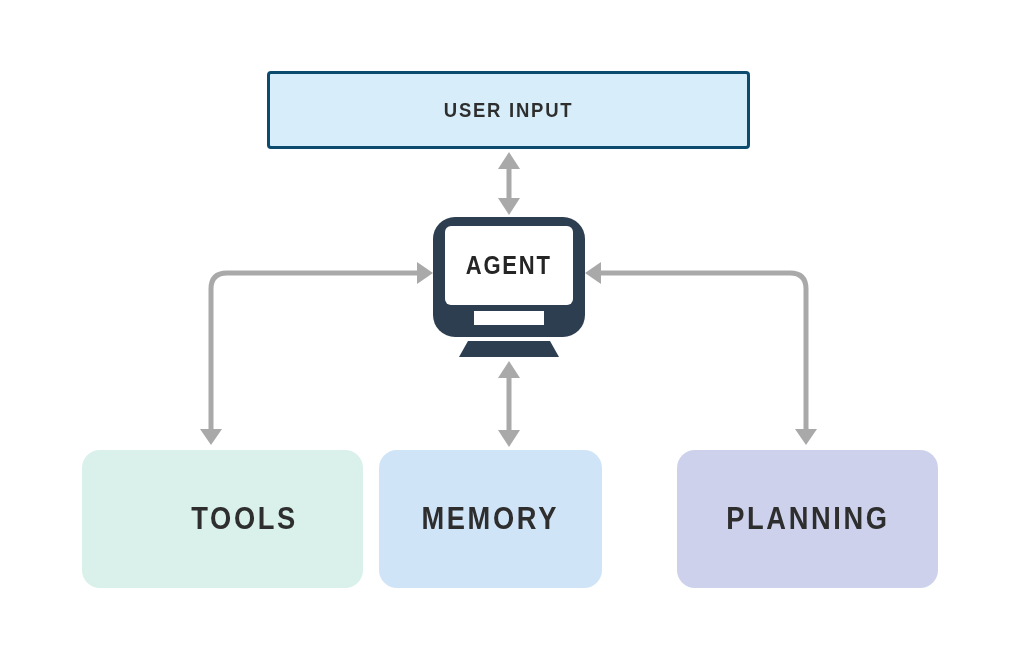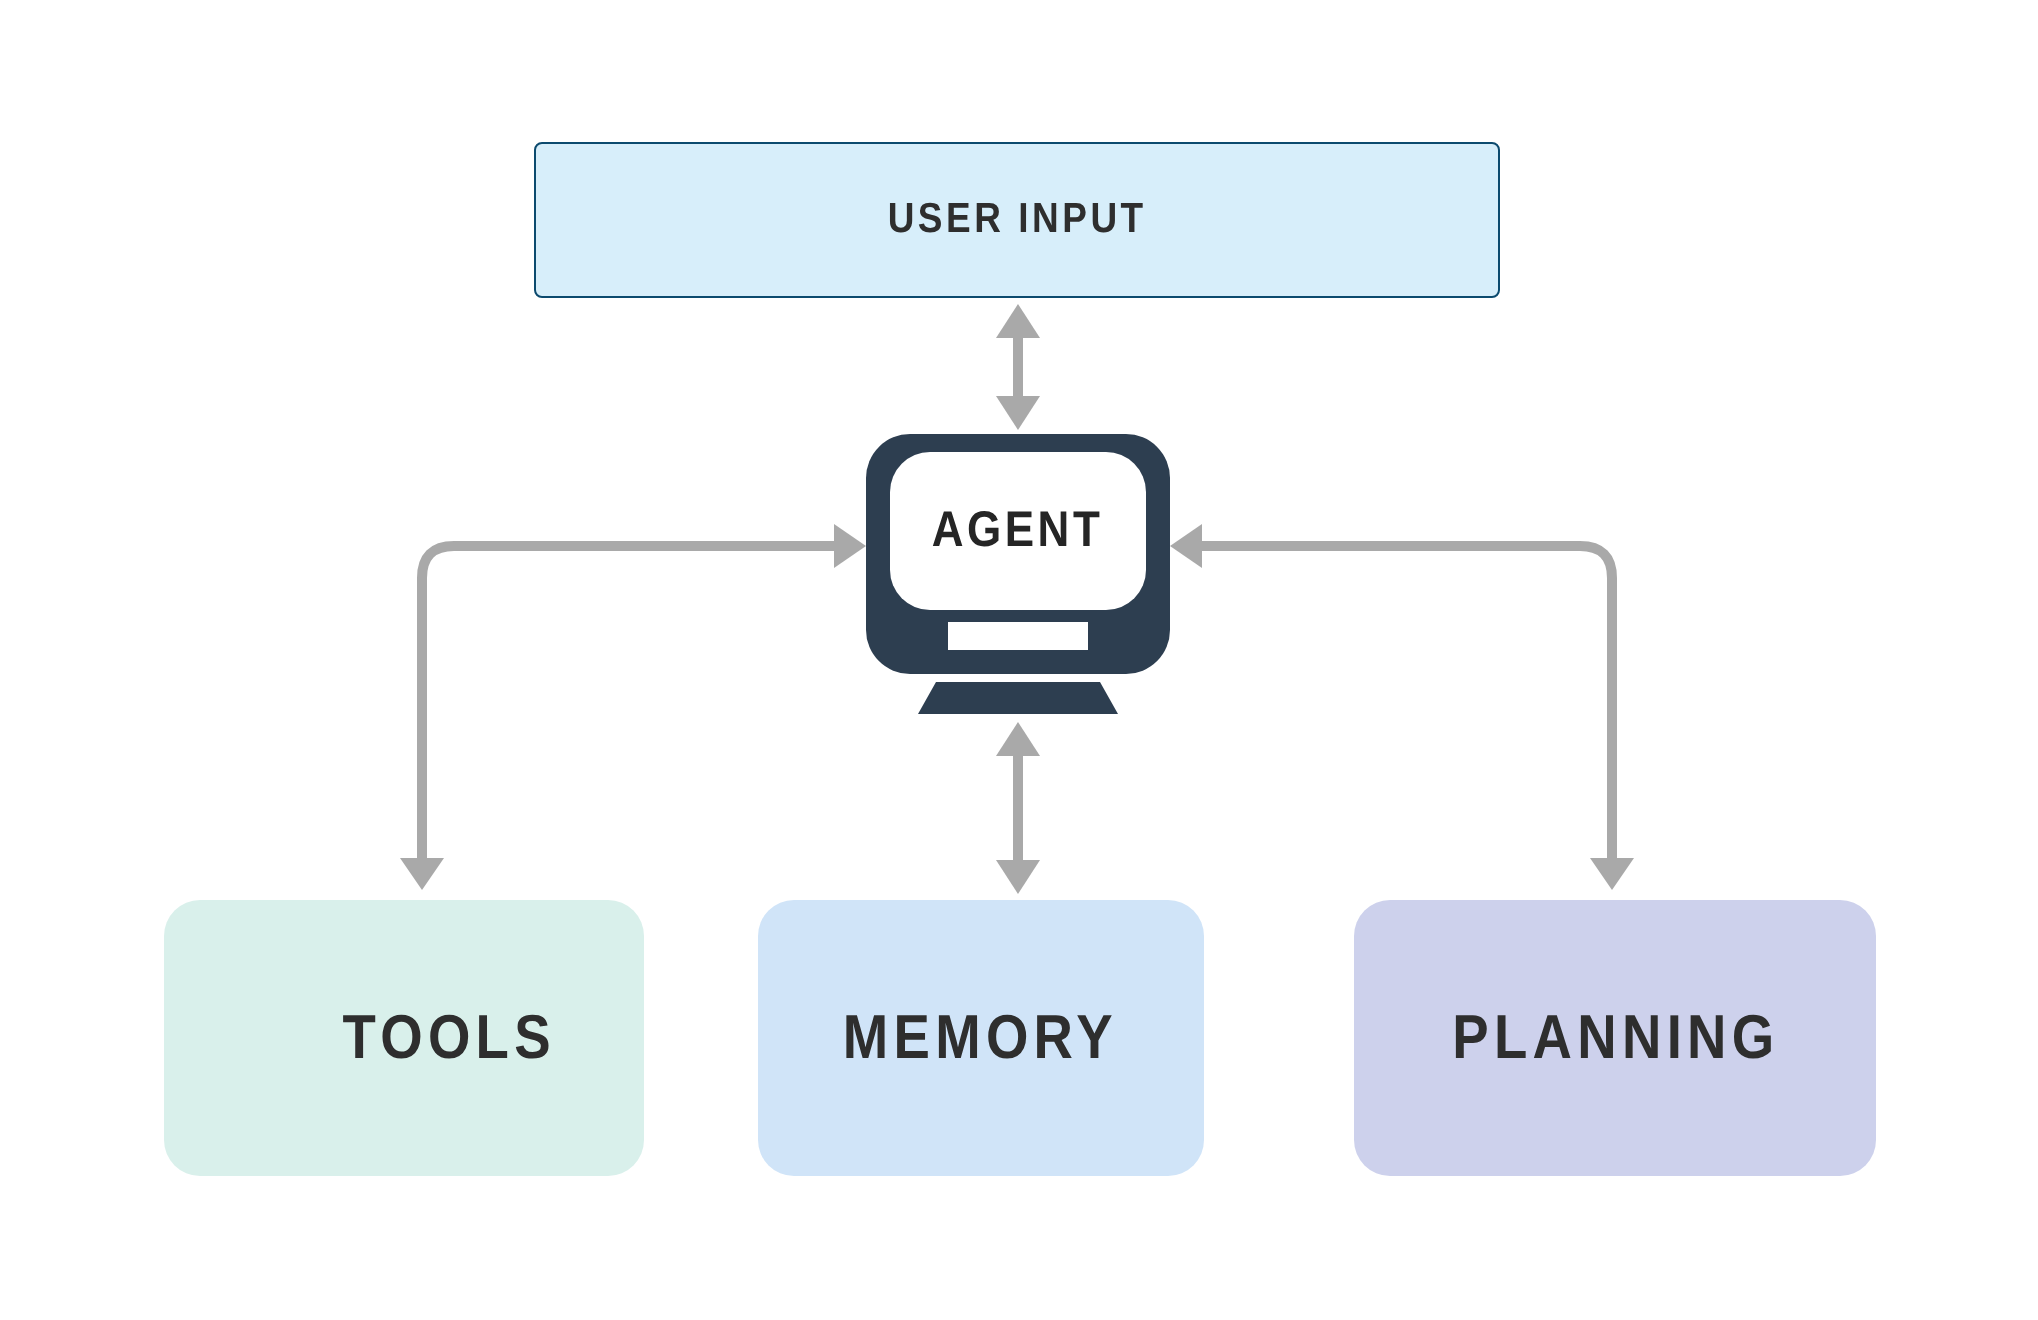--- a/index.html
+++ b/index.html
@@ -26,51 +26,51 @@
   .node .label {
     display: inline-block;
     font-weight: bold;
     color: #2e2e2e;
     transform: scaleX(0.88);
     white-space: nowrap;
   }
   .node-user-input {
     left: 267px; top: 71px;
     width: 483px; height: 78px;
-    border: 1px solid #0c4a6e;
+    border: 3px solid #0c4a6e;
     border-radius: 4px;
   }
   .node-user-input .label { font-size: 21px; letter-spacing: 2px; }
   .node-bottom {
     top: 450px;
     height: 138px;
     border-radius: 18px;
   }
   .node-bottom .label { font-size: 31px; letter-spacing: 3px; }
-  .node-tools    { left: 82px;  width: 240px; padding-left: 45px; }
+  .node-tools    { left: 82px;  width: 281px; padding-left: 45px; }
   .node-memory   { left: 379px; width: 223px; }
   .node-planning { left: 677px; width: 261px; }
 
   .agent {
     position: absolute;
     left: 433px; top: 217px;
     width: 152px; height: 140px;
   }
   .monitor-body {
     position: absolute;
     left: 0; top: 0;
     width: 152px; height: 120px;
     border-radius: 22px;
   }
   .monitor-screen {
     position: absolute;
     left: 12px; top: 9px;
     width: 128px; height: 79px;
     background: #ffffff;
-    border-radius: 20px;
+    border-radius: 6px;
     display: flex;
     align-items: center;
     justify-content: center;
   }
   .monitor-screen .label {
     display: inline-block;
     font-weight: bold;
     font-size: 25px;
     letter-spacing: 2px;
     color: #252525;

